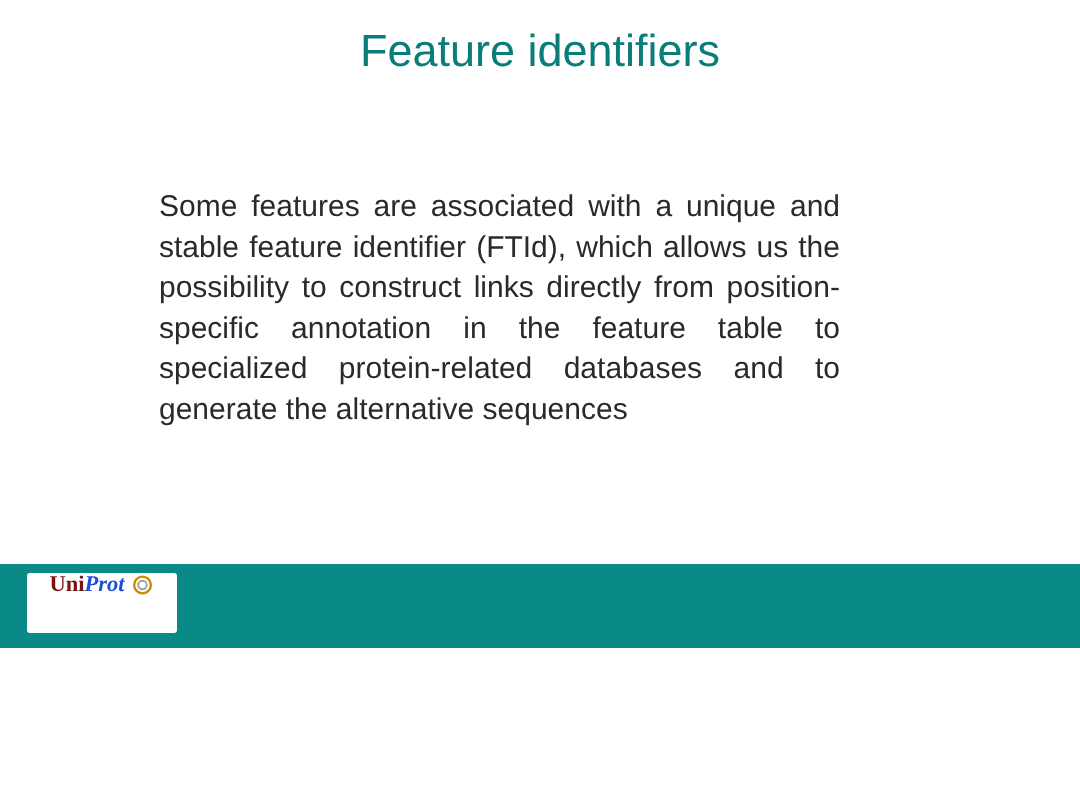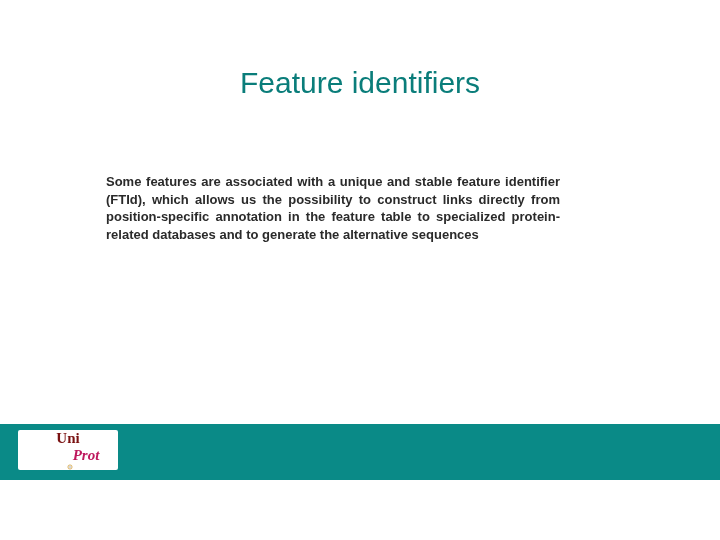--- a/index.html
+++ b/index.html
@@ -1,23 +1,23 @@
 <!DOCTYPE html>
 <html><head>
 <meta charset="utf-8">
 <style>
   * { margin: 0; padding: 0; box-sizing: border-box; }
   html, body { width: 720px; height: 540px; font-family: Verdana, Geneva, sans-serif; background: #fff; overflow: hidden; }
-  .slide { position: relative; width: 720px; height: 432px; background: #ffffff; margin-top: 48px; }
+  .slide { position: relative; width: 720px; height: 432px; background: #ffffff; }
   .title { position: absolute; top: 18px; left: 0; width: 100%; text-align: center; font-size: 30px; color: #0a7d7a; font-weight: 400; }
-  .body-text { position: absolute; top: 125px; left: 106px; width: 454px; font-size: 13px; line-height: 1.35; color: #2a2a2a; text-align: justify; font-weight: bold; }
+  .body-text { position: absolute; top: 125px; left: 106px; width: 454px; font-size: 20px; line-height: 1.35; color: #2a2a2a; text-align: justify; }
   .footer { position: absolute; left: 0; bottom: 0; width: 720px; height: 56px; background: #0a8a87; }
-  .logo-left { position: absolute; left: 18px; bottom: 10px; width: 100px; height: 40px; background: #ffffff; border-radius: 2px; display: flex; align-items: center; justify-content: center; flex-direction: column; }
+  .logo-left { position: absolute; left: 18px; bottom: 10px; width: 100px; height: 40px; background: #ffffff; border-radius: 2px; display: flex; align-items: flex-start; justify-content: center; }
   .logo-left .uni { font-family: Georgia, 'Times New Roman', serif; font-size: 15px; font-weight: 700; color: #7a1212; }
-  .logo-left .prot { font-family: Georgia, 'Times New Roman', serif; font-size: 15px; font-weight: 700; font-style: italic; color: #be185d; padding-left: 36px; }
+  .logo-left .prot { font-family: Georgia, 'Times New Roman', serif; font-size: 15px; font-weight: 700; font-style: italic; color: #1d4ed8; }
   .logo-left .swirl { width: 16px; height: 16px; margin-left: 4px; }
   .logo-right { position: absolute; right: 22px; bottom: 14px; display: flex; align-items: center; gap: 10px; }
   .logo-right .ebi-text { font-family: Arial, Helvetica, sans-serif; font-size: 15px; color: #ffffff; letter-spacing: 0.5px; }
   .ebi-mark { width: 28px; height: 30px; }
 </style>
 </head>
 <body>
 
 <div class="slide">
 

